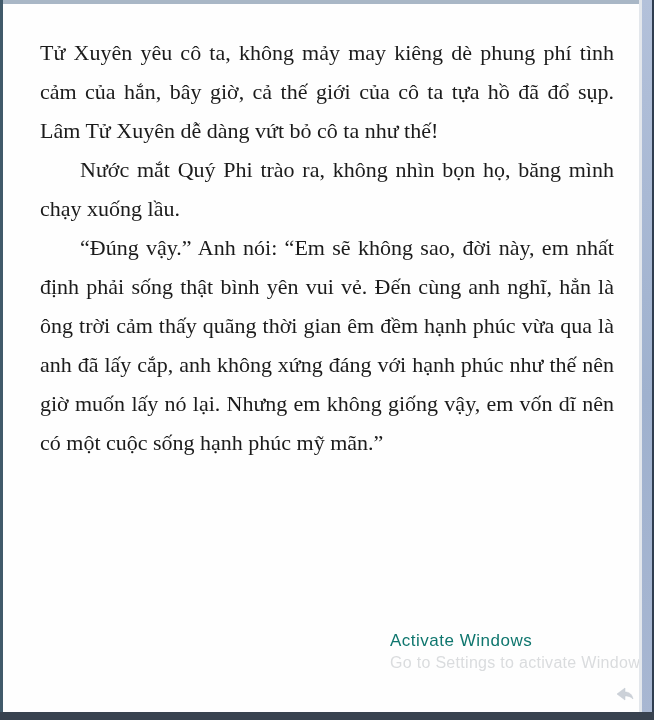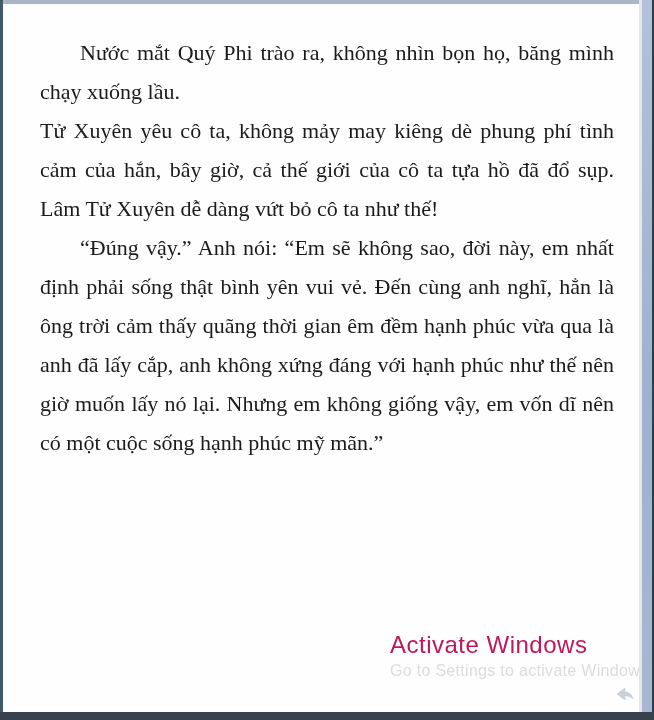--- a/index.html
+++ b/index.html
@@ -79,23 +79,23 @@
   .watermark {
     position: absolute;
     left: 390px;
     top: 631px;
     z-index: 2;
     font-family: "Liberation Sans", sans-serif;
     pointer-events: none;
     white-space: nowrap;
   }
   .wm-title {
-    font-size: 24px;
+    font-size: 17px;
     font-weight: 400;
-    color: #be185d;
+    color: #0f766e;
     letter-spacing: 0.5px;
   }
   .wm-subtitle {
     margin-top: 3px;
     font-size: 16px;
     color: #dadcde;
     letter-spacing: 0.3px;
   }
   
   .cursor {
@@ -111,22 +111,22 @@
 <body>
 
 <div class="edge-top"></div>
 <div class="edge-left"></div>
 <div class="edge-right-gap"></div>
 <div class="edge-right-strip"></div>
 <div class="edge-right-dark"></div>
 <div class="edge-bottom"></div>
 
 <div class="page-content">
+  <p class="para">Tử Xuyên yêu cô ta, không mảy may kiêng dè phung phí tình cảm của hắn, bây giờ, cả thế giới của cô ta tựa hồ đã đổ sụp. Lâm Tử Xuyên dễ dàng vứt bỏ cô ta như thế!</p>
   <p class="para indent">Nước mắt Quý Phi trào ra, không nhìn bọn họ, băng mình chạy xuống lầu.</p>
-  <p class="para">Tử Xuyên yêu cô ta, không mảy may kiêng dè phung phí tình cảm của hắn, bây giờ, cả thế giới của cô ta tựa hồ đã đổ sụp. Lâm Tử Xuyên dễ dàng vứt bỏ cô ta như thế!</p>
   <p class="para indent">“Đúng vậy.” Anh nói: “Em sẽ không sao, đời này, em nhất định phải sống thật bình yên vui vẻ. Đến cùng anh nghĩ, hẳn là ông trời cảm thấy quãng thời gian êm đềm hạnh phúc vừa qua là anh đã lấy cắp, anh không xứng đáng với hạnh phúc như thế nên giờ muốn lấy nó lại. Nhưng em không giống vậy, em vốn dĩ nên có một cuộc sống hạnh phúc mỹ mãn.”</p>
 </div>
 
 <div class="watermark">
   <div class="wm-title">Activate Windows</div>
   <div class="wm-subtitle">Go to Settings to activate Windows.</div>
 </div>
 
 <div class="cursor">
   <svg width="22" height="18" viewBox="0 0 22 18">

